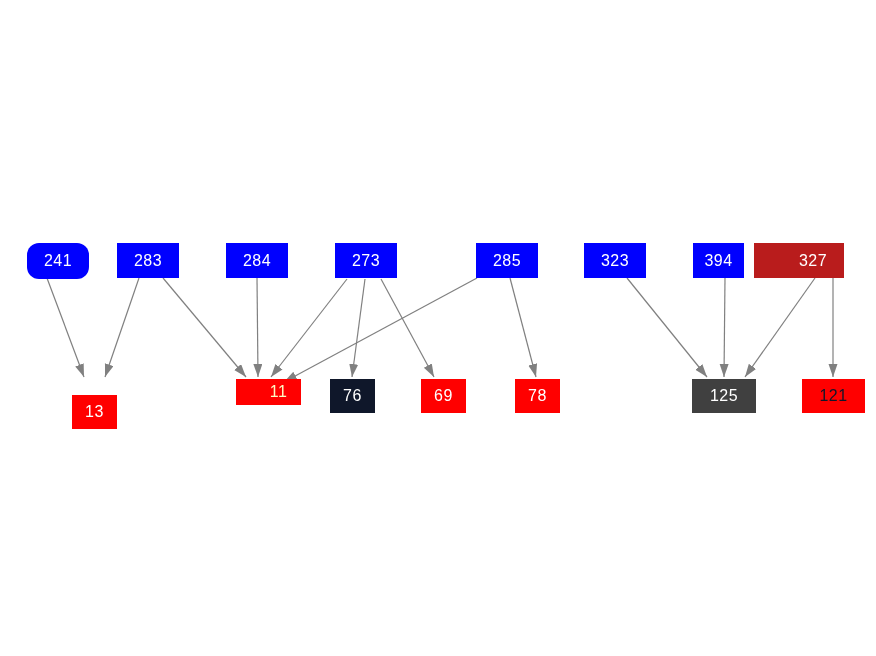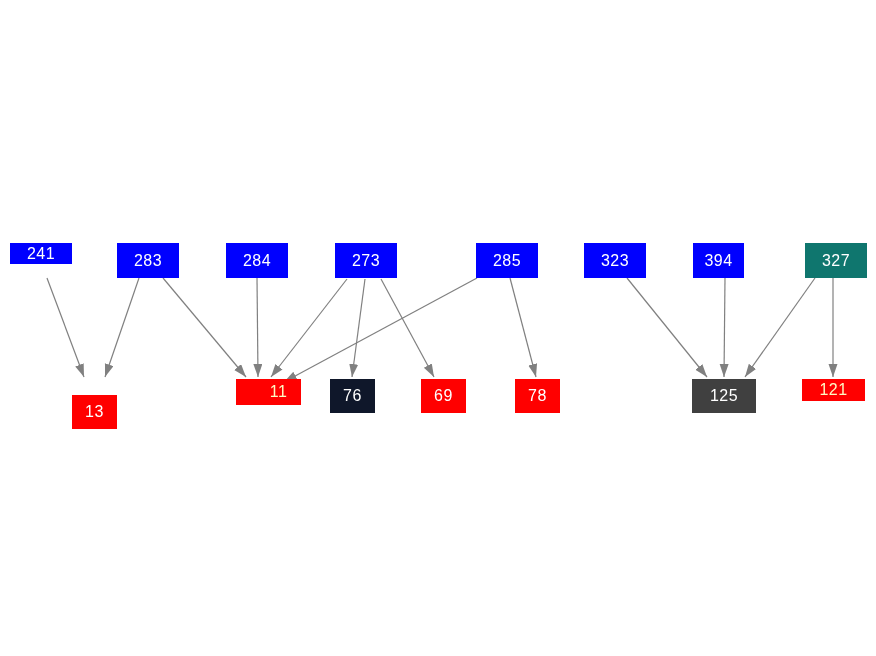--- a/index.html
+++ b/index.html
@@ -62,59 +62,59 @@
         <line x1="381" y1="279" x2="434" y2="377" stroke="#808080" stroke-width="1.2" marker-end="url(#arrowhead)"></line>
         <line x1="477" y1="278" x2="284" y2="382" stroke="#808080" stroke-width="1.2" marker-end="url(#arrowhead)"></line>
         <line x1="510" y1="278" x2="536" y2="377" stroke="#808080" stroke-width="1.2" marker-end="url(#arrowhead)"></line>
         <line x1="627" y1="278" x2="707" y2="377" stroke="#808080" stroke-width="1.2" marker-end="url(#arrowhead)"></line>
         <line x1="725" y1="278" x2="724" y2="377" stroke="#808080" stroke-width="1.2" marker-end="url(#arrowhead)"></line>
         <line x1="815" y1="278" x2="745" y2="377" stroke="#808080" stroke-width="1.2" marker-end="url(#arrowhead)"></line>
         <line x1="833" y1="278" x2="833" y2="377" stroke="#808080" stroke-width="1.2" marker-end="url(#arrowhead)"></line>
       </g>
   </svg>
   <div id="node-layer">
-      <div class="node parent" style="left: 10px; top: 243px; width: 62px; height: 21px; background: rgb(0, 0, 255); color: rgb(255, 255, 255);">
+      <div class="node parent" style="left: 27px; top: 243px; width: 62px; height: 36px; background: rgb(0, 0, 255); color: rgb(255, 255, 255); border-radius: 12px;">
         <span>241</span>
       </div>
       <div class="node parent" style="left: 117px; top: 243px; width: 62px; height: 35px; background: rgb(0, 0, 255); color: rgb(255, 255, 255);">
         <span>283</span>
       </div>
       <div class="node parent" style="left: 226px; top: 243px; width: 62px; height: 35px; background: rgb(0, 0, 255); color: rgb(255, 255, 255);">
         <span>284</span>
       </div>
       <div class="node parent" style="left: 335px; top: 243px; width: 62px; height: 35px; background: rgb(0, 0, 255); color: rgb(255, 255, 255);">
         <span>273</span>
       </div>
       <div class="node parent" style="left: 476px; top: 243px; width: 62px; height: 35px; background: rgb(0, 0, 255); color: rgb(255, 255, 255); text-align: right;">
         <span>285</span>
       </div>
       <div class="node parent" style="left: 584px; top: 243px; width: 62px; height: 35px; background: rgb(0, 0, 255); color: rgb(255, 255, 255);">
         <span>323</span>
       </div>
       <div class="node parent" style="left: 693px; top: 243px; width: 51px; height: 35px; background: rgb(0, 0, 255); color: rgb(255, 255, 255);">
         <span>394</span>
       </div>
-      <div class="node parent" style="left: 805px; top: 243px; width: 62px; height: 35px; background: #0f766e; color: rgb(255, 255, 255);">
+      <div class="node parent" style="left: 754px; top: 243px; width: 62px; height: 35px; background: #b91c1c; color: rgb(255, 255, 255); padding-left: 28px;">
         <span>327</span>
       </div>
       <div class="node child" style="left: 72px; top: 379px; width: 45px; height: 34px; background: rgb(255, 0, 0); color: rgb(255, 255, 255); margin-top: 16px;">
         <span>13</span>
       </div>
       <div class="node child" style="left: 236px; top: 379px; width: 45px; height: 26px; background: rgb(255, 0, 0); color: #fef9c3; padding-left: 20px;">
         <span>11</span>
       </div>
       <div class="node child" style="left: 330px; top: 379px; width: 45px; height: 34px; background: #0f172a; color: rgb(255, 255, 255);">
         <span>76</span>
       </div>
       <div class="node child" style="left: 421px; top: 379px; width: 45px; height: 34px; background: rgb(255, 0, 0); color: rgb(255, 255, 255);">
         <span>69</span>
       </div>
       <div class="node child" style="left: 515px; top: 379px; width: 45px; height: 34px; background: rgb(255, 0, 0); color: rgb(255, 255, 255);">
         <span>78</span>
       </div>
       <div class="node child" style="left: 692px; top: 379px; width: 64px; height: 34px; background: #404040; color: rgb(255, 255, 255);">
         <span>125</span>
       </div>
-      <div class="node child" style="left: 802px; top: 379px; width: 63px; height: 22px; background: rgb(255, 0, 0); color: #fef9c3;">
+      <div class="node child" style="left: 802px; top: 379px; width: 63px; height: 34px; background: rgb(255, 0, 0); color: #0f172a;">
         <span>121</span>
       </div>
     </div>
 </div>
 
 </body></html>

